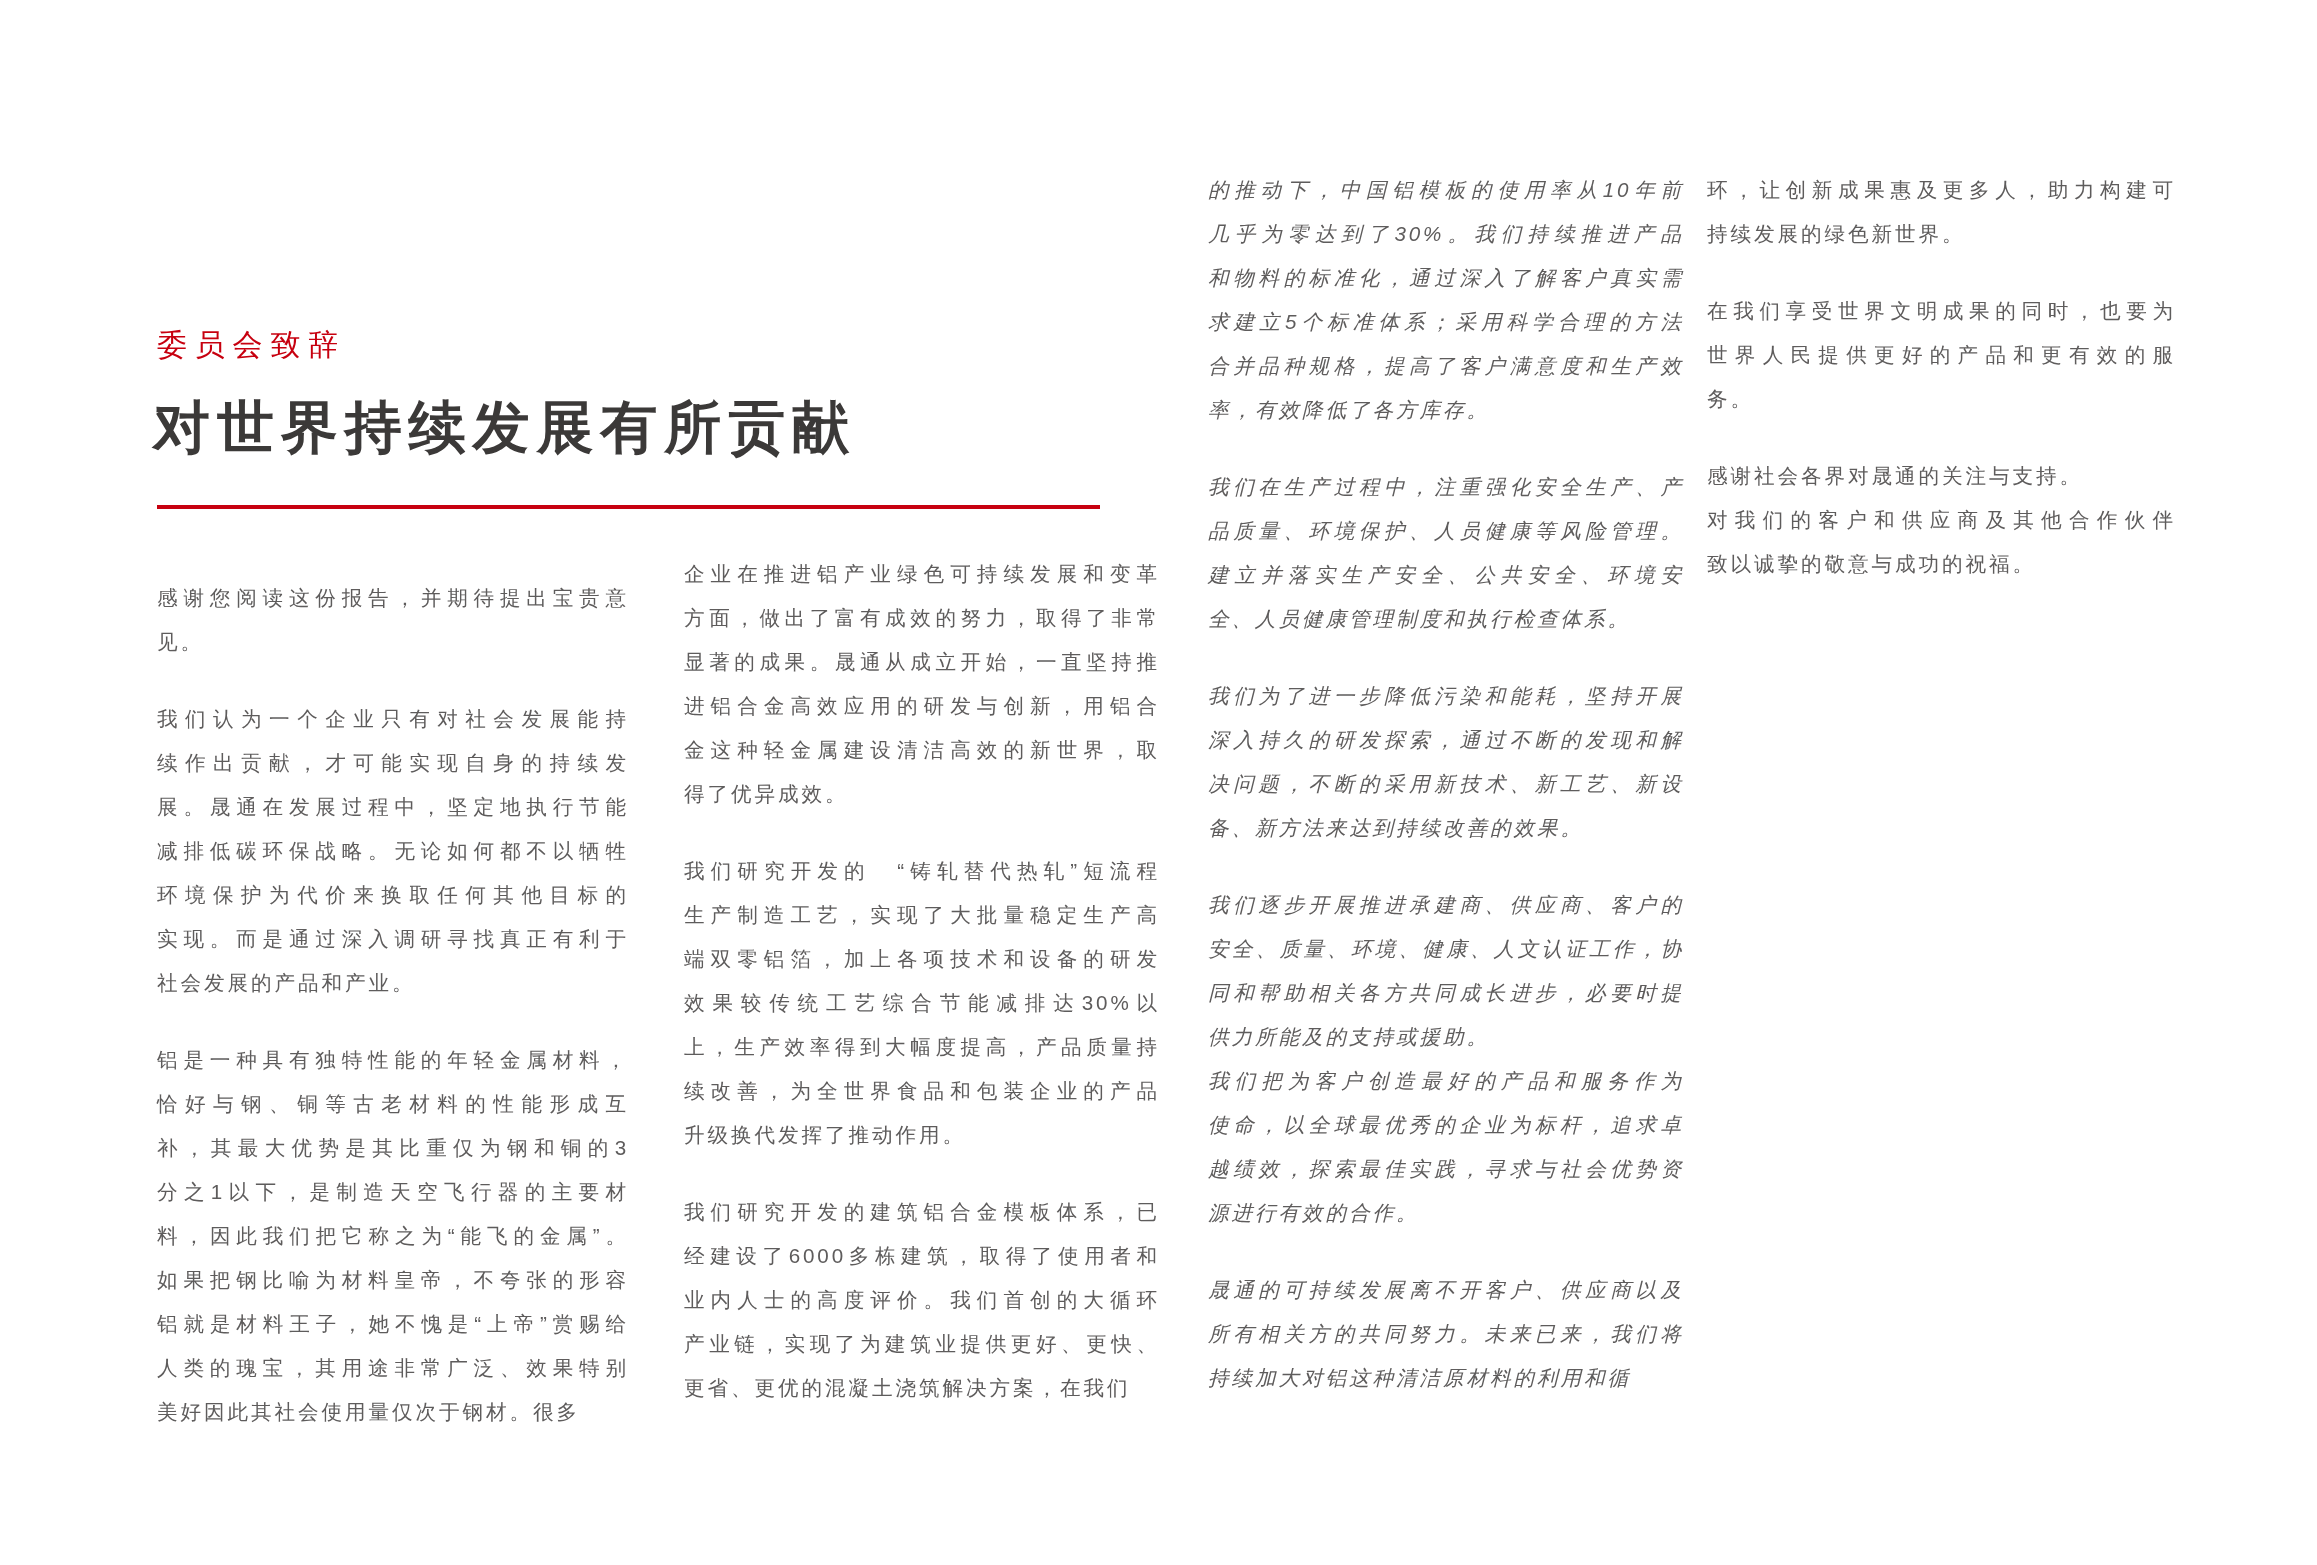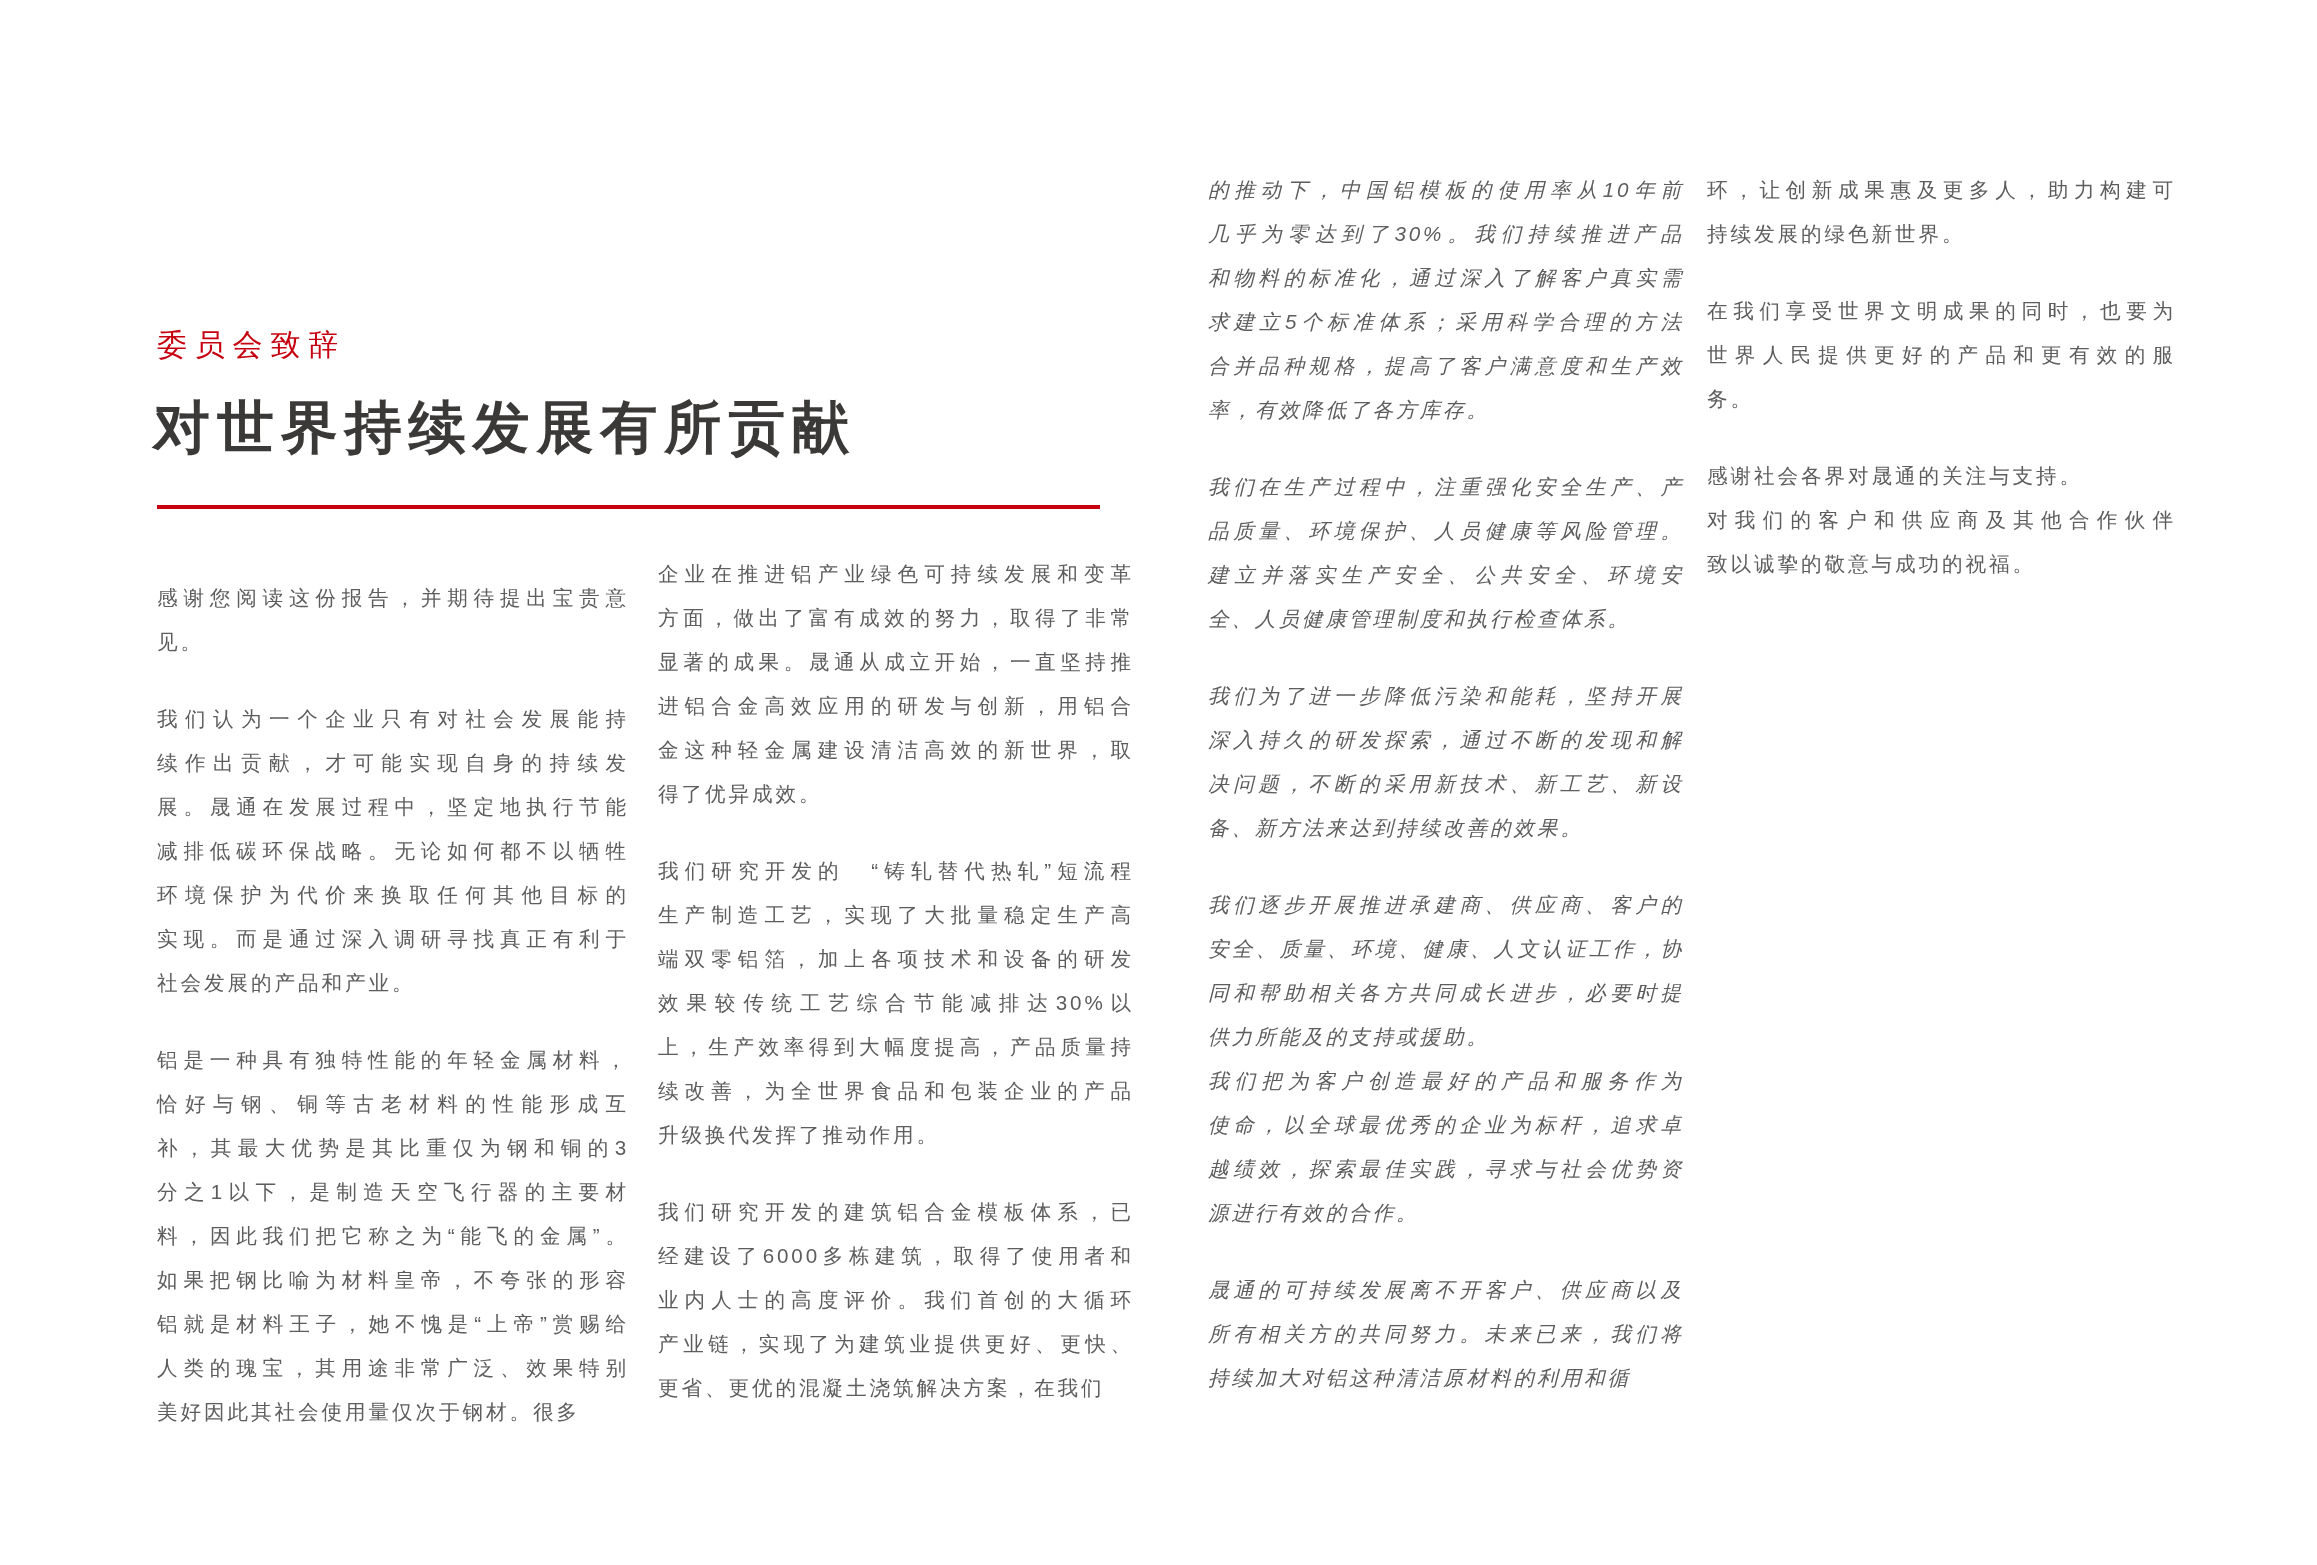--- a/index.html
+++ b/index.html
@@ -24,21 +24,21 @@
     position:absolute;left:157px;top:505px;
     width:943px;height:3.9px;
     background:#C7000F;
   }
   .col{
     position:absolute;
     color:#5E5C5C;
     font-size:20.6px;line-height:44px;letter-spacing:2.9px;
   }
   .col-1{left:157px;top:576px;width:472px;}
-  .col-2{left:658px;top:552px;width:476px;}
+  .col-2{left:684px;top:552px;width:476px;}
   .col-3{left:1208px;top:168px;width:476px;font-style:italic;}
   .col-4{left:1707px;top:168px;width:469px;}
   .para{margin:0 0 33px 0;}
   .para.tight{margin-top:-33px;}
   .line{text-align:justify;text-align-last:justify;}
   .line.last{text-align-last:left;}
 </style>
 </head>
 <body>
 

